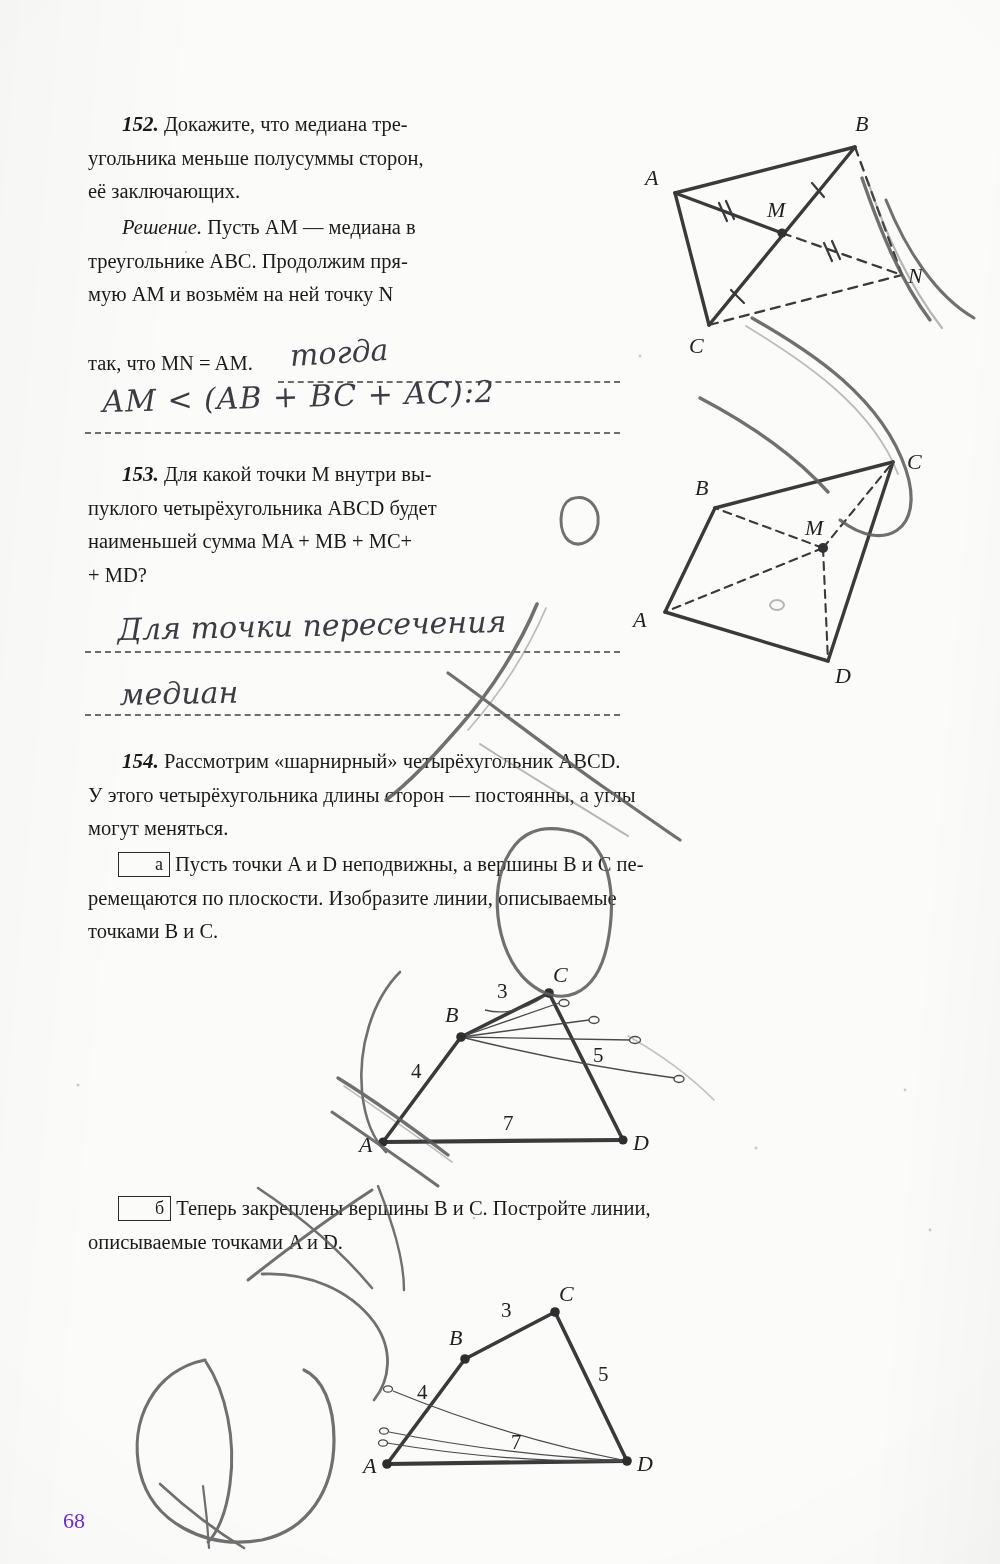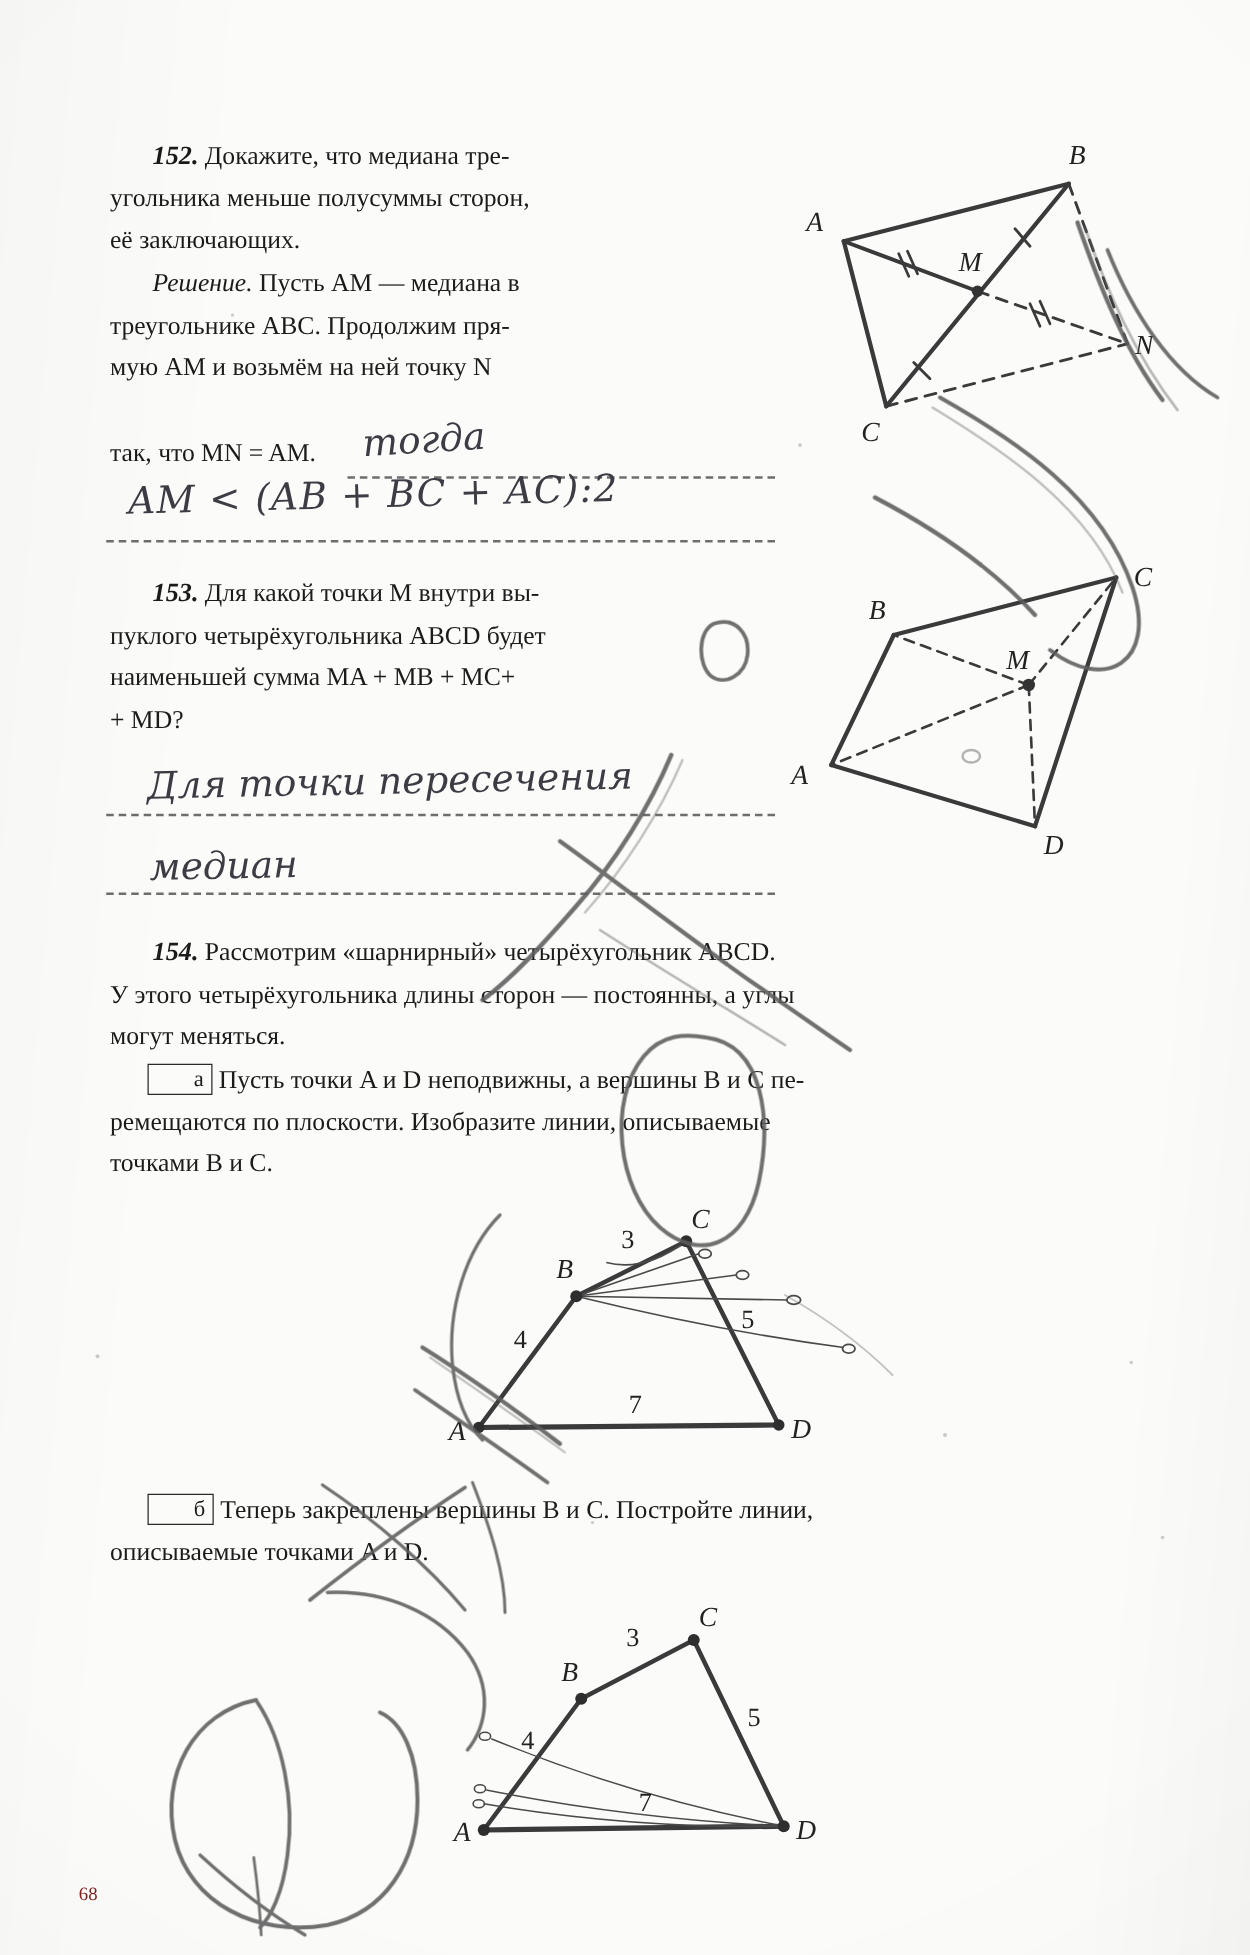--- a/index.html
+++ b/index.html
@@ -80,22 +80,22 @@
     white-space: nowrap;
     transform-origin: left bottom;
   }
 
   .figure { position: absolute; }
 
   #pageno {
     position: absolute;
     left: 63px;
     top: 1508px;
-    font-size: 15px;
-    color: #7f1d1d;
+    font-size: 22px;
+    color: #6d28d9;
   }
 
   svg { display: block; overflow: visible; }
   .fig-label {
     font-family: "Liberation Serif", serif;
     font-style: italic;
     font-size: 22px;
     fill: #222;
   }
   .fig-num {

